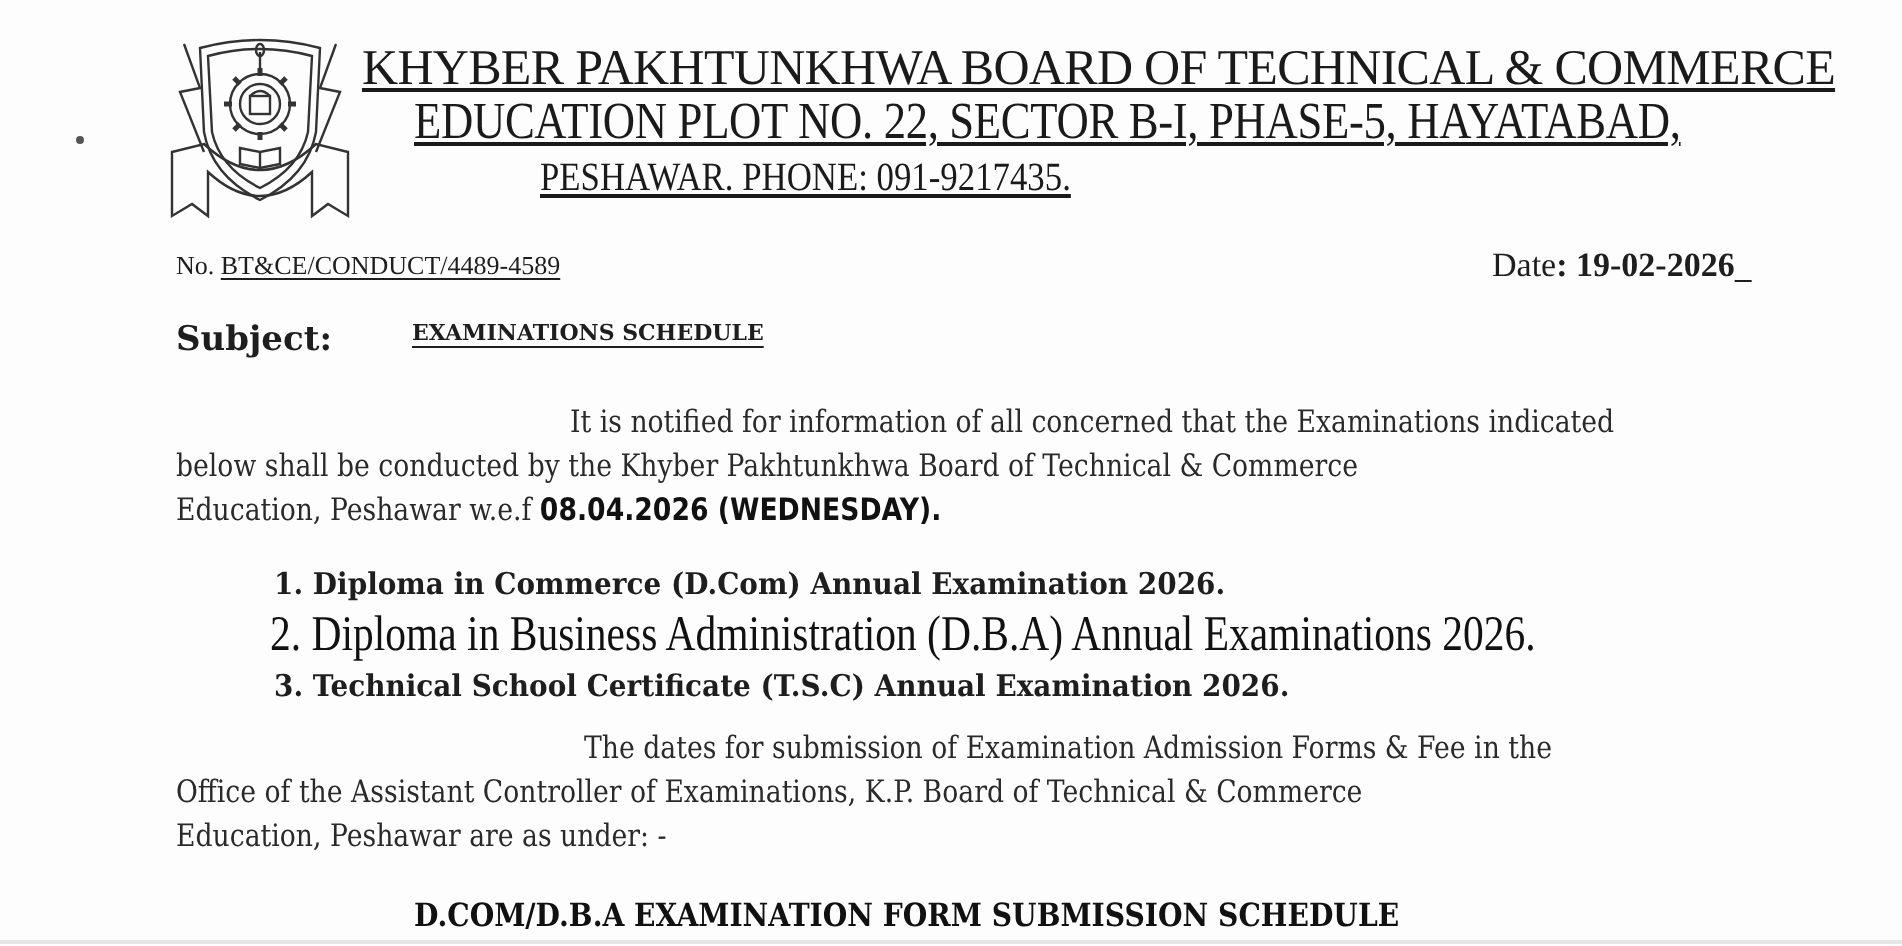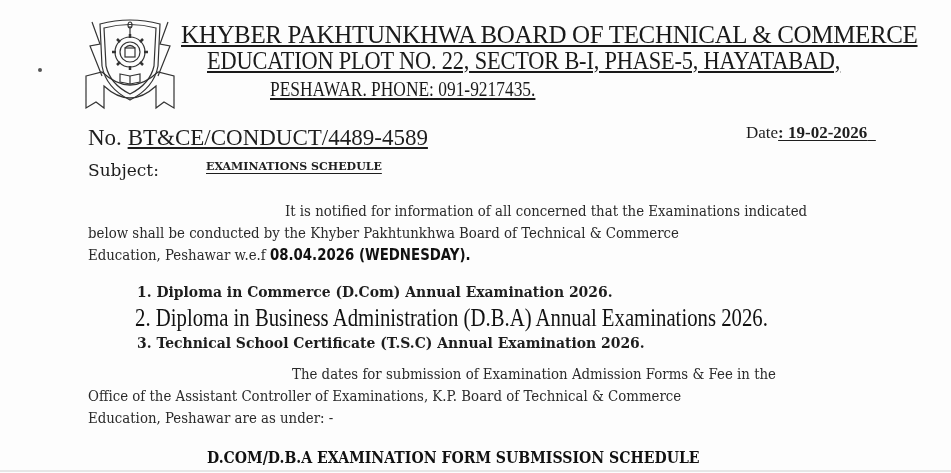--- a/index.html
+++ b/index.html
@@ -9,27 +9,27 @@
 
   .speck { position: absolute; left: 38px; top: 68px; width: 4px; height: 4px; border-radius: 50%; background: #555; }
 
   .logo { position: absolute; left: 84px; top: 16px; width: 92px; height: 94px; }
 
   .hdr { font-family: "Liberation Serif", serif; color: #1a1a1a; text-decoration: underline; text-decoration-thickness: 1.5px; text-underline-offset: 2px; }
   .hdr1 { left: 181px; top: 21px; font-size: 25px; letter-spacing: -0.35px; }
   .hdr2 { left: 207px; top: 46px; font-size: 26px; transform: scaleX(0.86); transform-origin: left top; letter-spacing: -0.2px; }
   .hdr3 { left: 270px; top: 78px; font-size: 20px; transform: scaleX(0.87); transform-origin: left top; }
 
-  .refno { left: 88px; top: 125px; font-family: "Liberation Serif", serif; font-size: 23px; }
+  .refno { left: 88px; top: 125px; font-family: "Liberation Serif", serif; font-size: 13px; }
   .refno .code { text-decoration: underline; text-underline-offset: 2px; }
   .date { left: 746px; top: 123px; font-family: "Liberation Serif", serif; font-size: 17px; }
-  .date .val { font-weight: bold; text-decoration: underline; text-underline-offset: 2px; margin-top: 32px; }
+  .date .val { font-weight: bold; text-underline-offset: 2px; margin-top: 32px; }
   .date .sp { text-decoration: underline; text-underline-offset: 2px; }
 
-  .subj-label { left: 88px; top: 160px; font-size: 17px; font-weight: normal; }
+  .subj-label { left: 88px; top: 160px; font-size: 17px; font-weight: bold; }
   .subj-val { left: 206px; top: 160px; font-size: 11px; font-weight: bold; text-decoration: underline; text-underline-offset: 3px; }
 
   .para { font-family: "DejaVu Serif", serif; font-size: 15.5px; color: #2a2a2a; transform-origin: left top; }
   .p1a { left: 285px; top: 202px; transform: scaleX(0.86); }
   .p1b { left: 88px; top: 224px; transform: scaleX(0.86); }
   .p1c { left: 88px; top: 246px; transform: scaleX(0.86); }
   .p1c b { font-family: "DejaVu Sans", sans-serif; font-weight: bold; color: #111; }
 
   .li { left: 137px; font-size: 15px; font-weight: bold; color: #1e1e1e; transform-origin: left top; }
   .li1 { top: 283px; transform: scaleX(0.93); }

